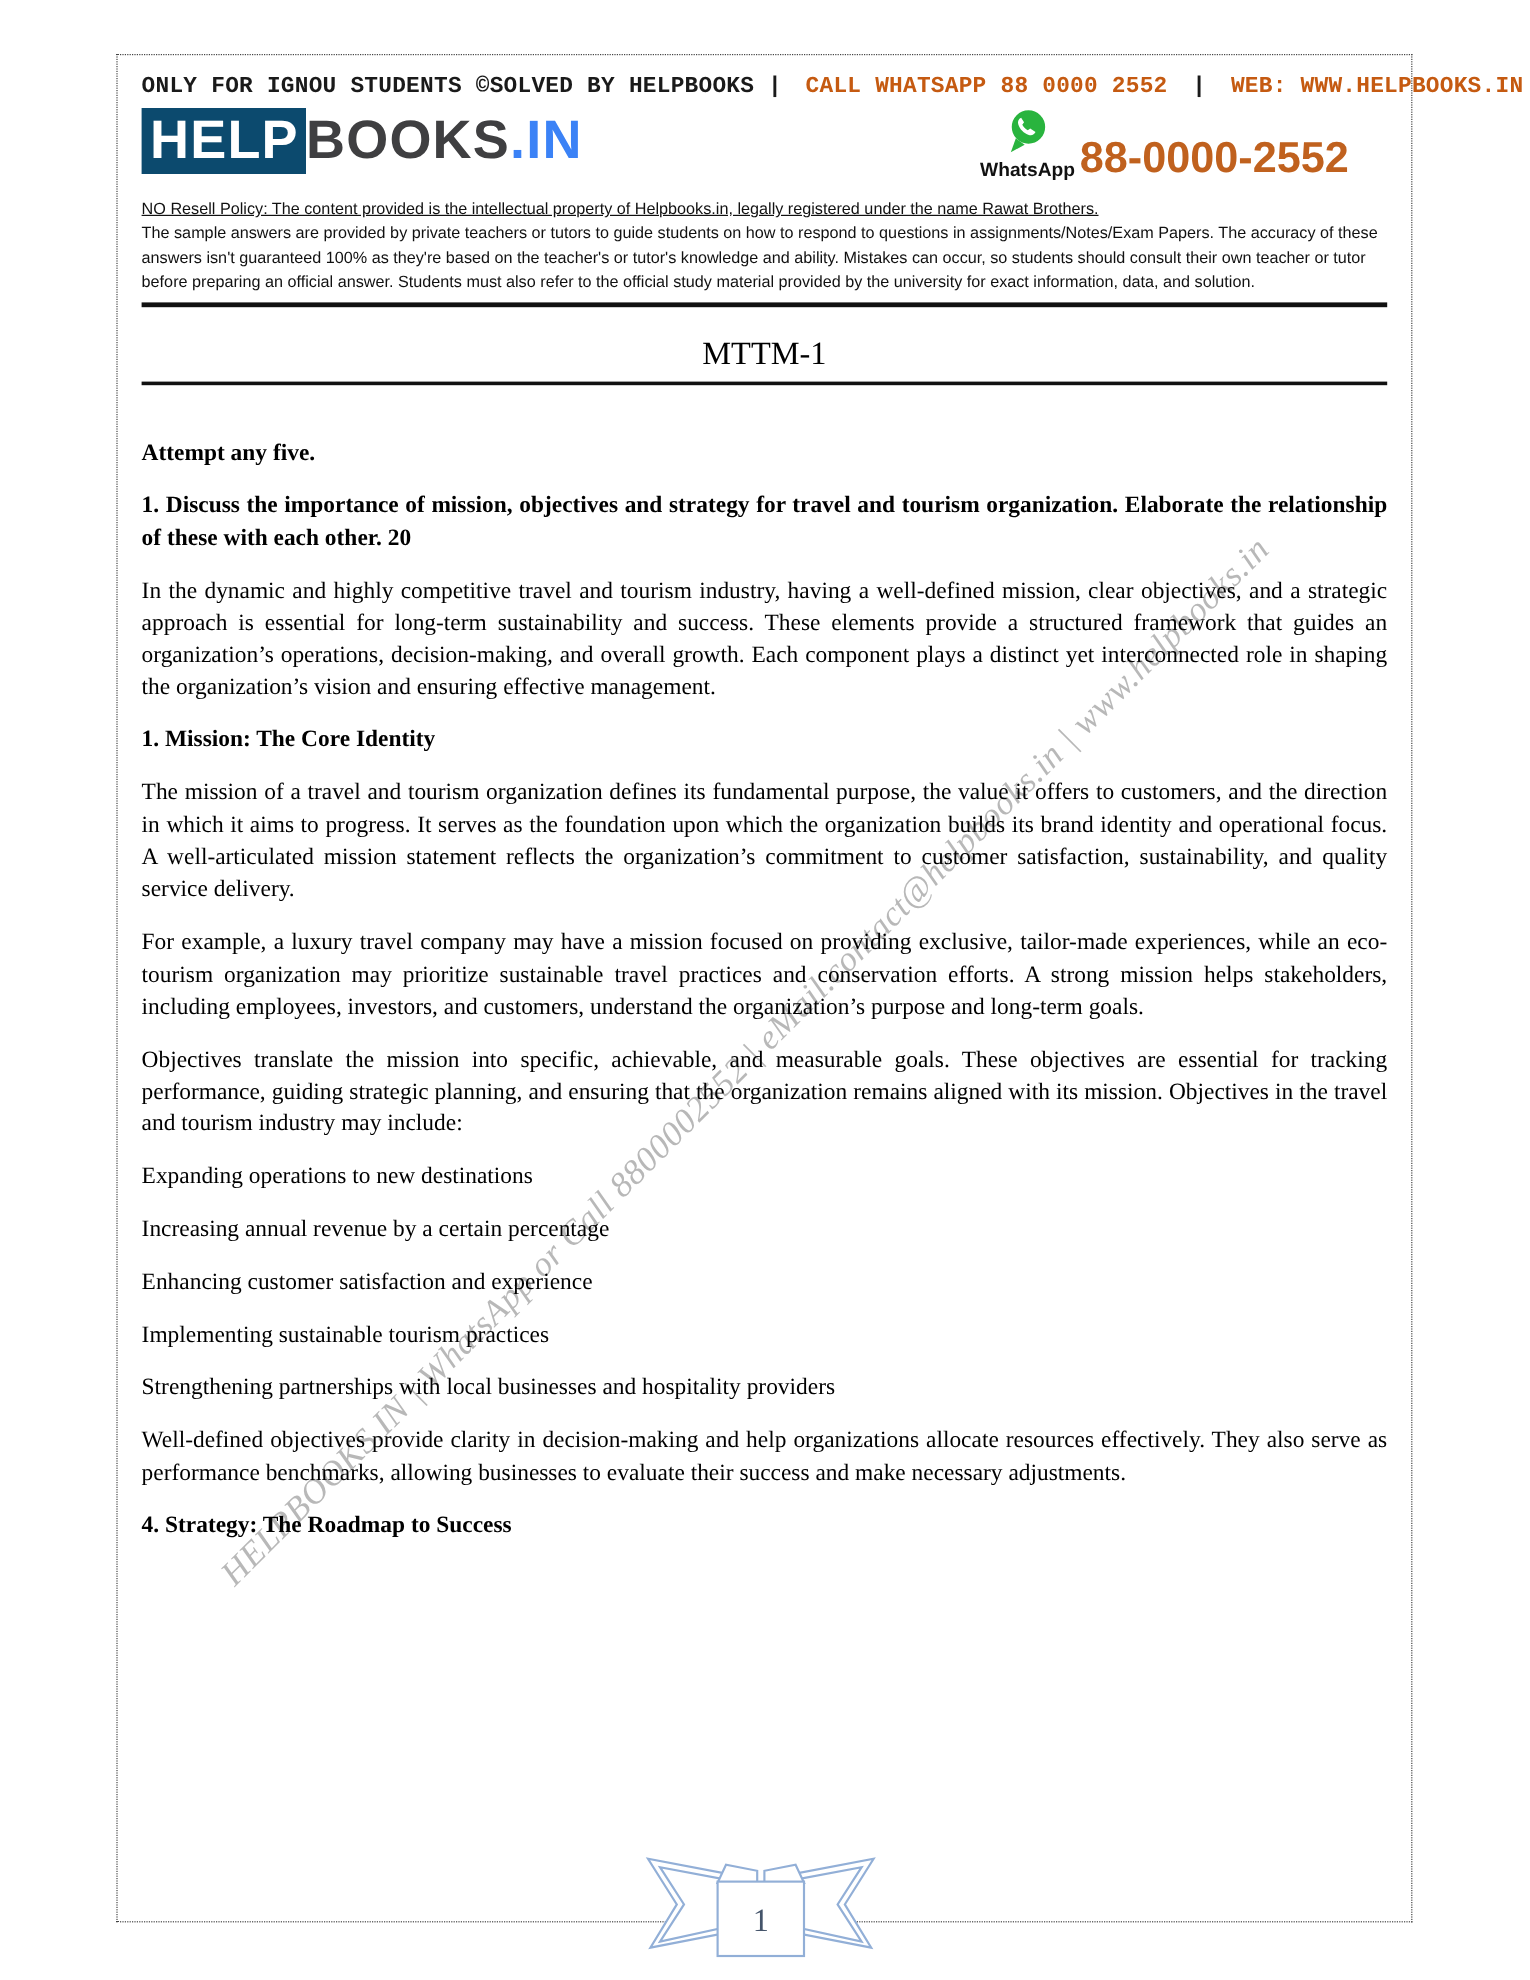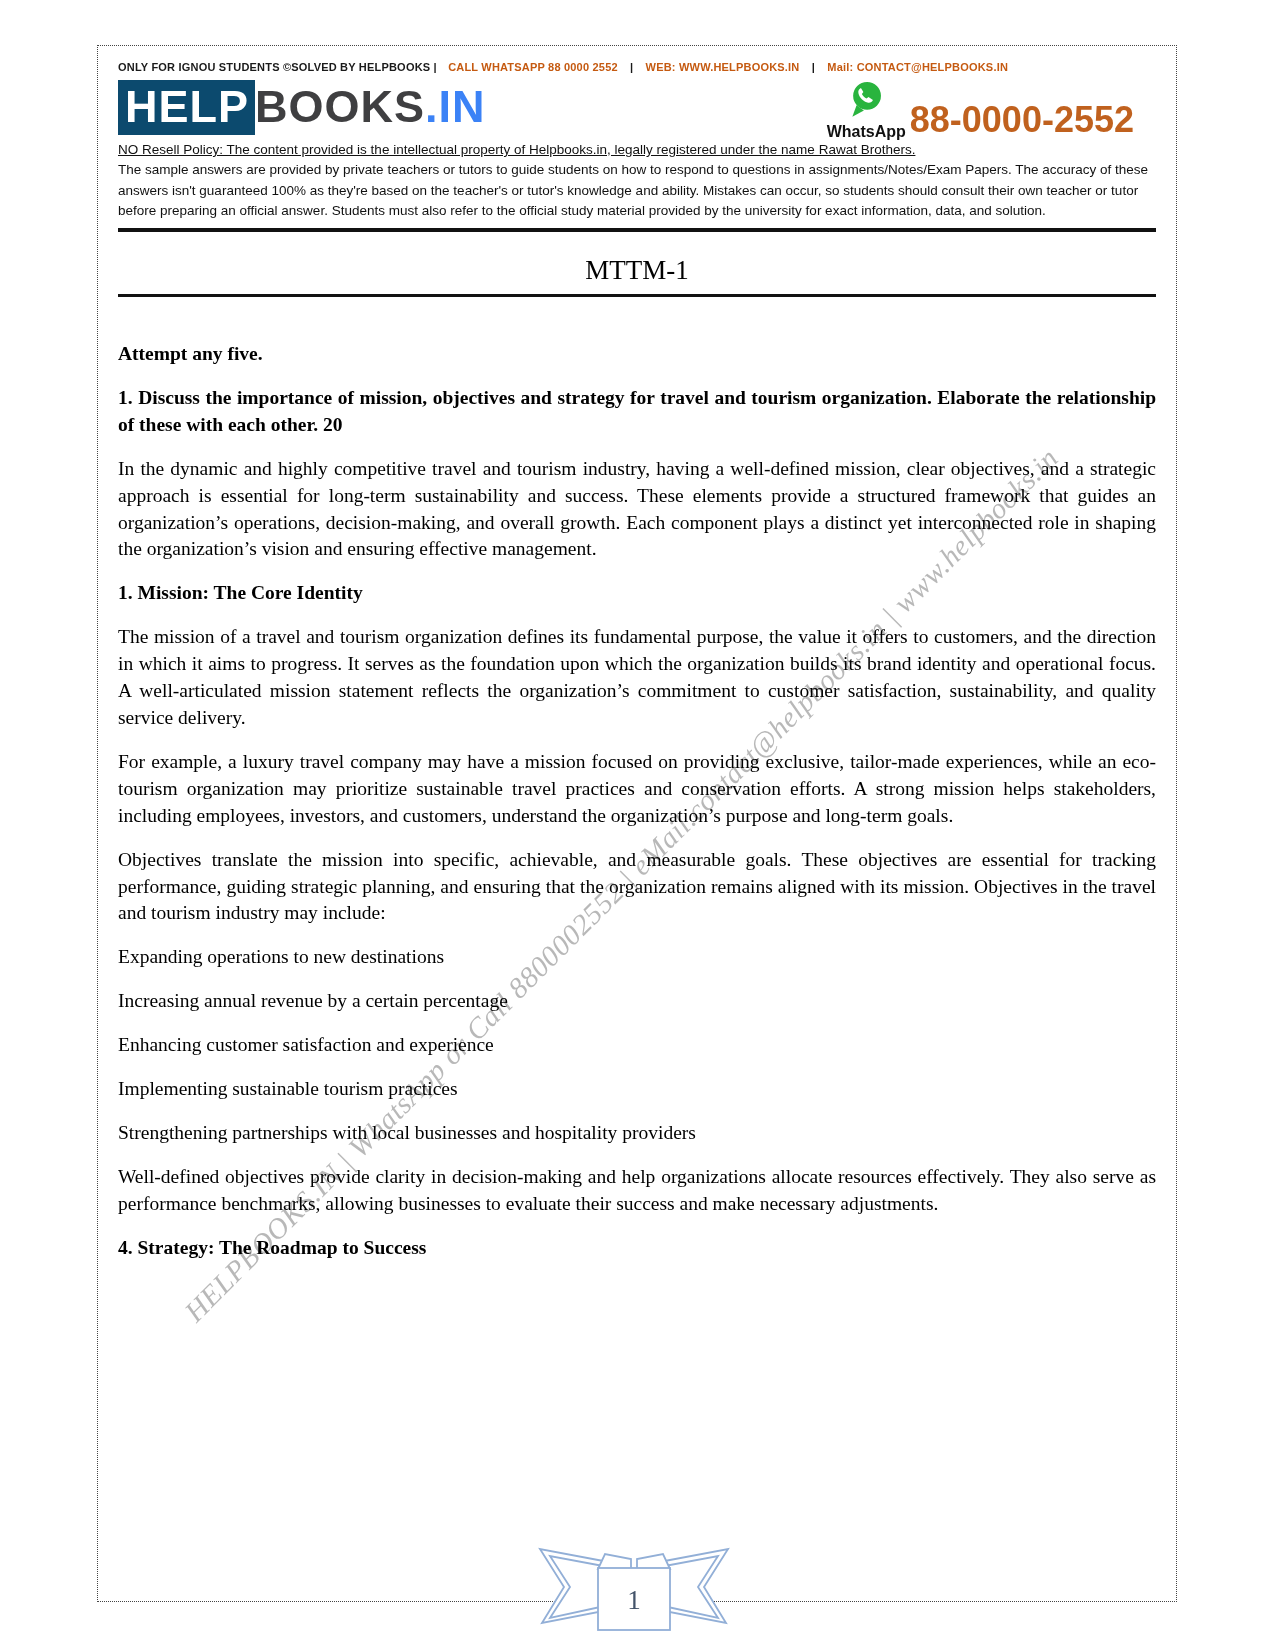--- a/index.html
+++ b/index.html
@@ -1,35 +1,35 @@
 <!DOCTYPE html>
 <html><head>
 <meta charset="utf-8">
 <style>
   html,body{margin:0;padding:0;background:#ffffff;}
   .page{position:relative;width:1275px;height:1650px;background:#ffffff;overflow:hidden;
         font-family:"Liberation Sans",sans-serif;}
   .page-border{position:absolute;left:97px;top:45px;width:1080px;height:1557px;
         border:1px dotted #444;box-sizing:border-box;padding:15px 20px 0 20px;}
   
-  .header-line{font-size:11px;font-weight:600;letter-spacing:.2px;color:#1a1a1a;
-        white-space:nowrap;}
+  .header-line{font-size:19px;font-weight:600;letter-spacing:.2px;color:#1a1a1a;
+        white-space:nowrap;font-family:Liberation Mono, monospace;}
   .header-line .orange{color:#c55a11;}
   .header-line .sep{color:#1a1a1a;margin:0 9px;}
   .brand-row{display:flex;justify-content:space-between;align-items:flex-start;margin-top:9px;}
   .logo{font-weight:800;font-size:45px;letter-spacing:1px;line-height:1.1;}
   .logo .help{background:#0c4a6e;color:#ffffff;padding:1px 6px 3px 7px;}
   .logo .books{color:#3f3f41;}
   .logo .in{color:#3b82f6;}
-  .wa-badge{display:flex;align-items:flex-end;margin-right:22px;margin-top:-4px;}
+  .wa-badge{display:flex;align-items:flex-end;margin-right:32px;margin-top:-4px;}
   .wa-left{display:flex;flex-direction:column;align-items:center;margin-right:4px;}
   .wa-label{font-size:16px;font-weight:700;color:#111;line-height:1;}
   .wa-number{font-size:36px;font-weight:700;color:#c0611e;line-height:1.1;text-align:center;}
   
-  .policy{font-size:13.5px;line-height:1.5;color:#111;}
+  .policy{margin-top:13px;font-size:13.5px;line-height:1.5;color:#111;}
   .policy .u{text-decoration:underline;}
   .thick-line{height:4px;background:#111;margin-top:7px;}
   
   .doc-title{font-family:"Liberation Serif",serif;font-weight:normal;font-size:27px;
         text-align:center;margin:23px 0 8px 0;color:#000;}
   .title-underline{height:3px;background:#111;}
   
   .body-content{margin-top:44px;font-family:"Liberation Serif",serif;font-size:19.5px;
         line-height:1.38;color:#000;text-align:justify;position:relative;z-index:2;}
   .body-content p{margin:0 0 17px 0;}

